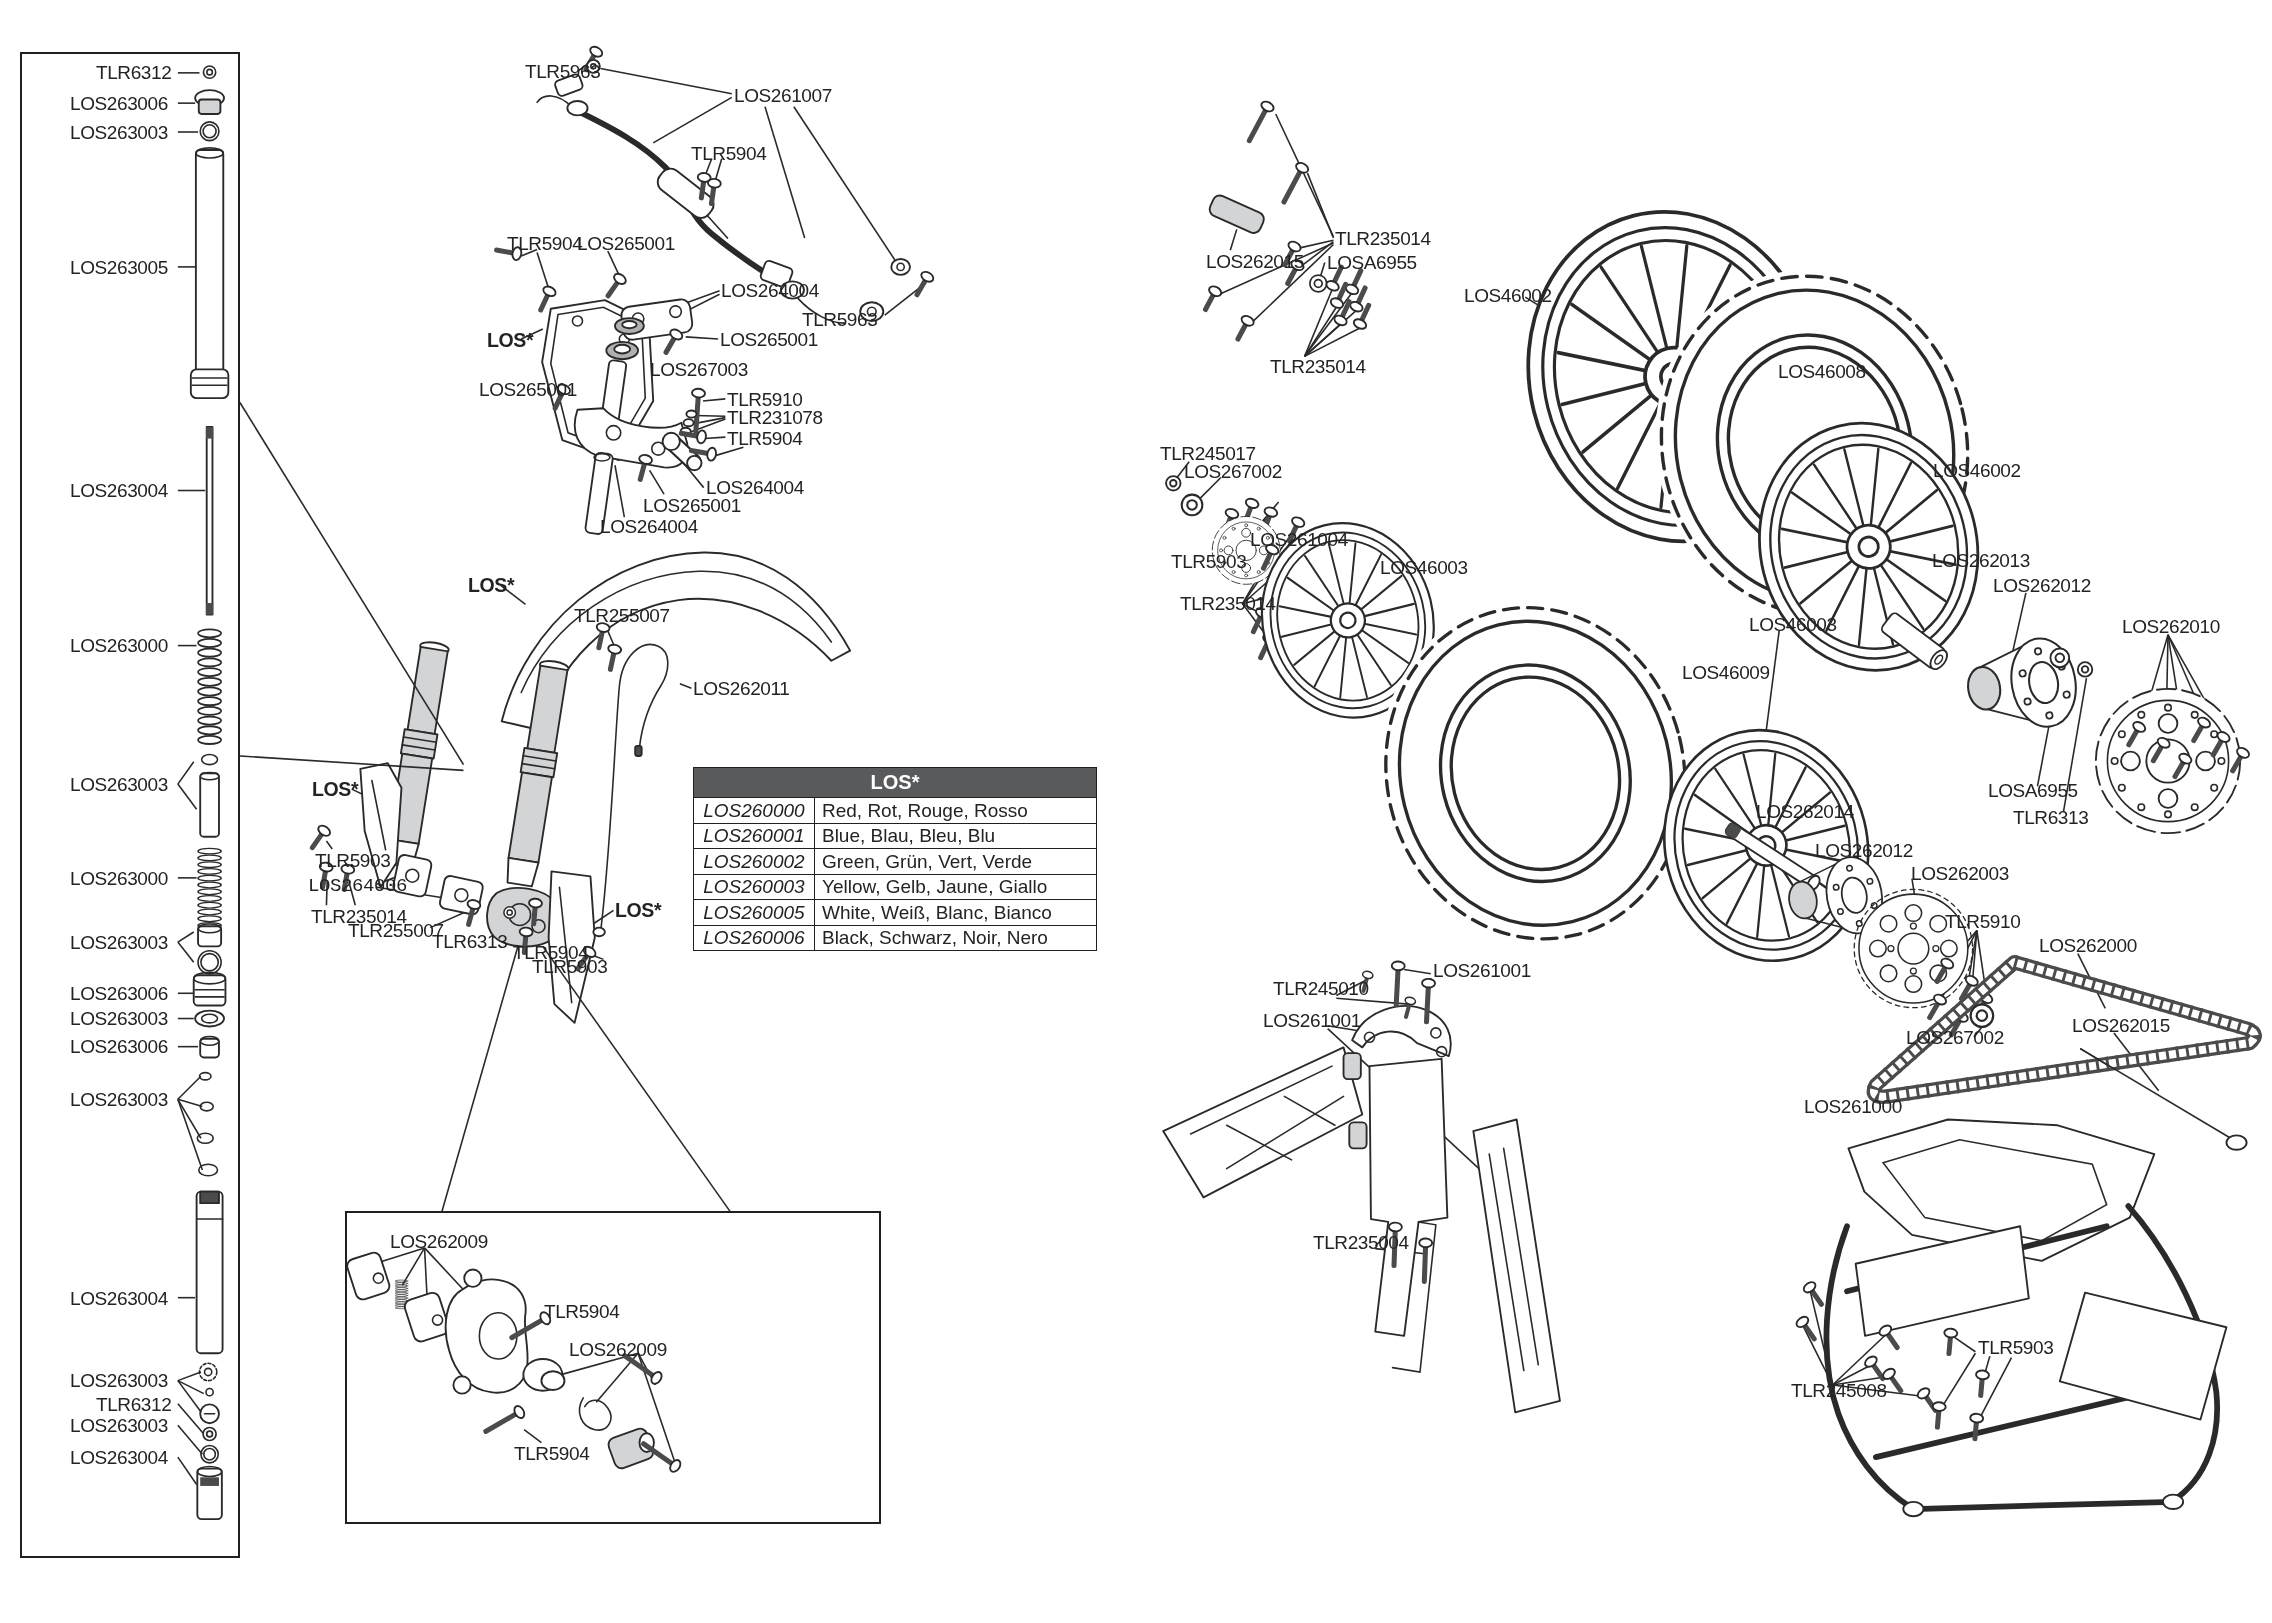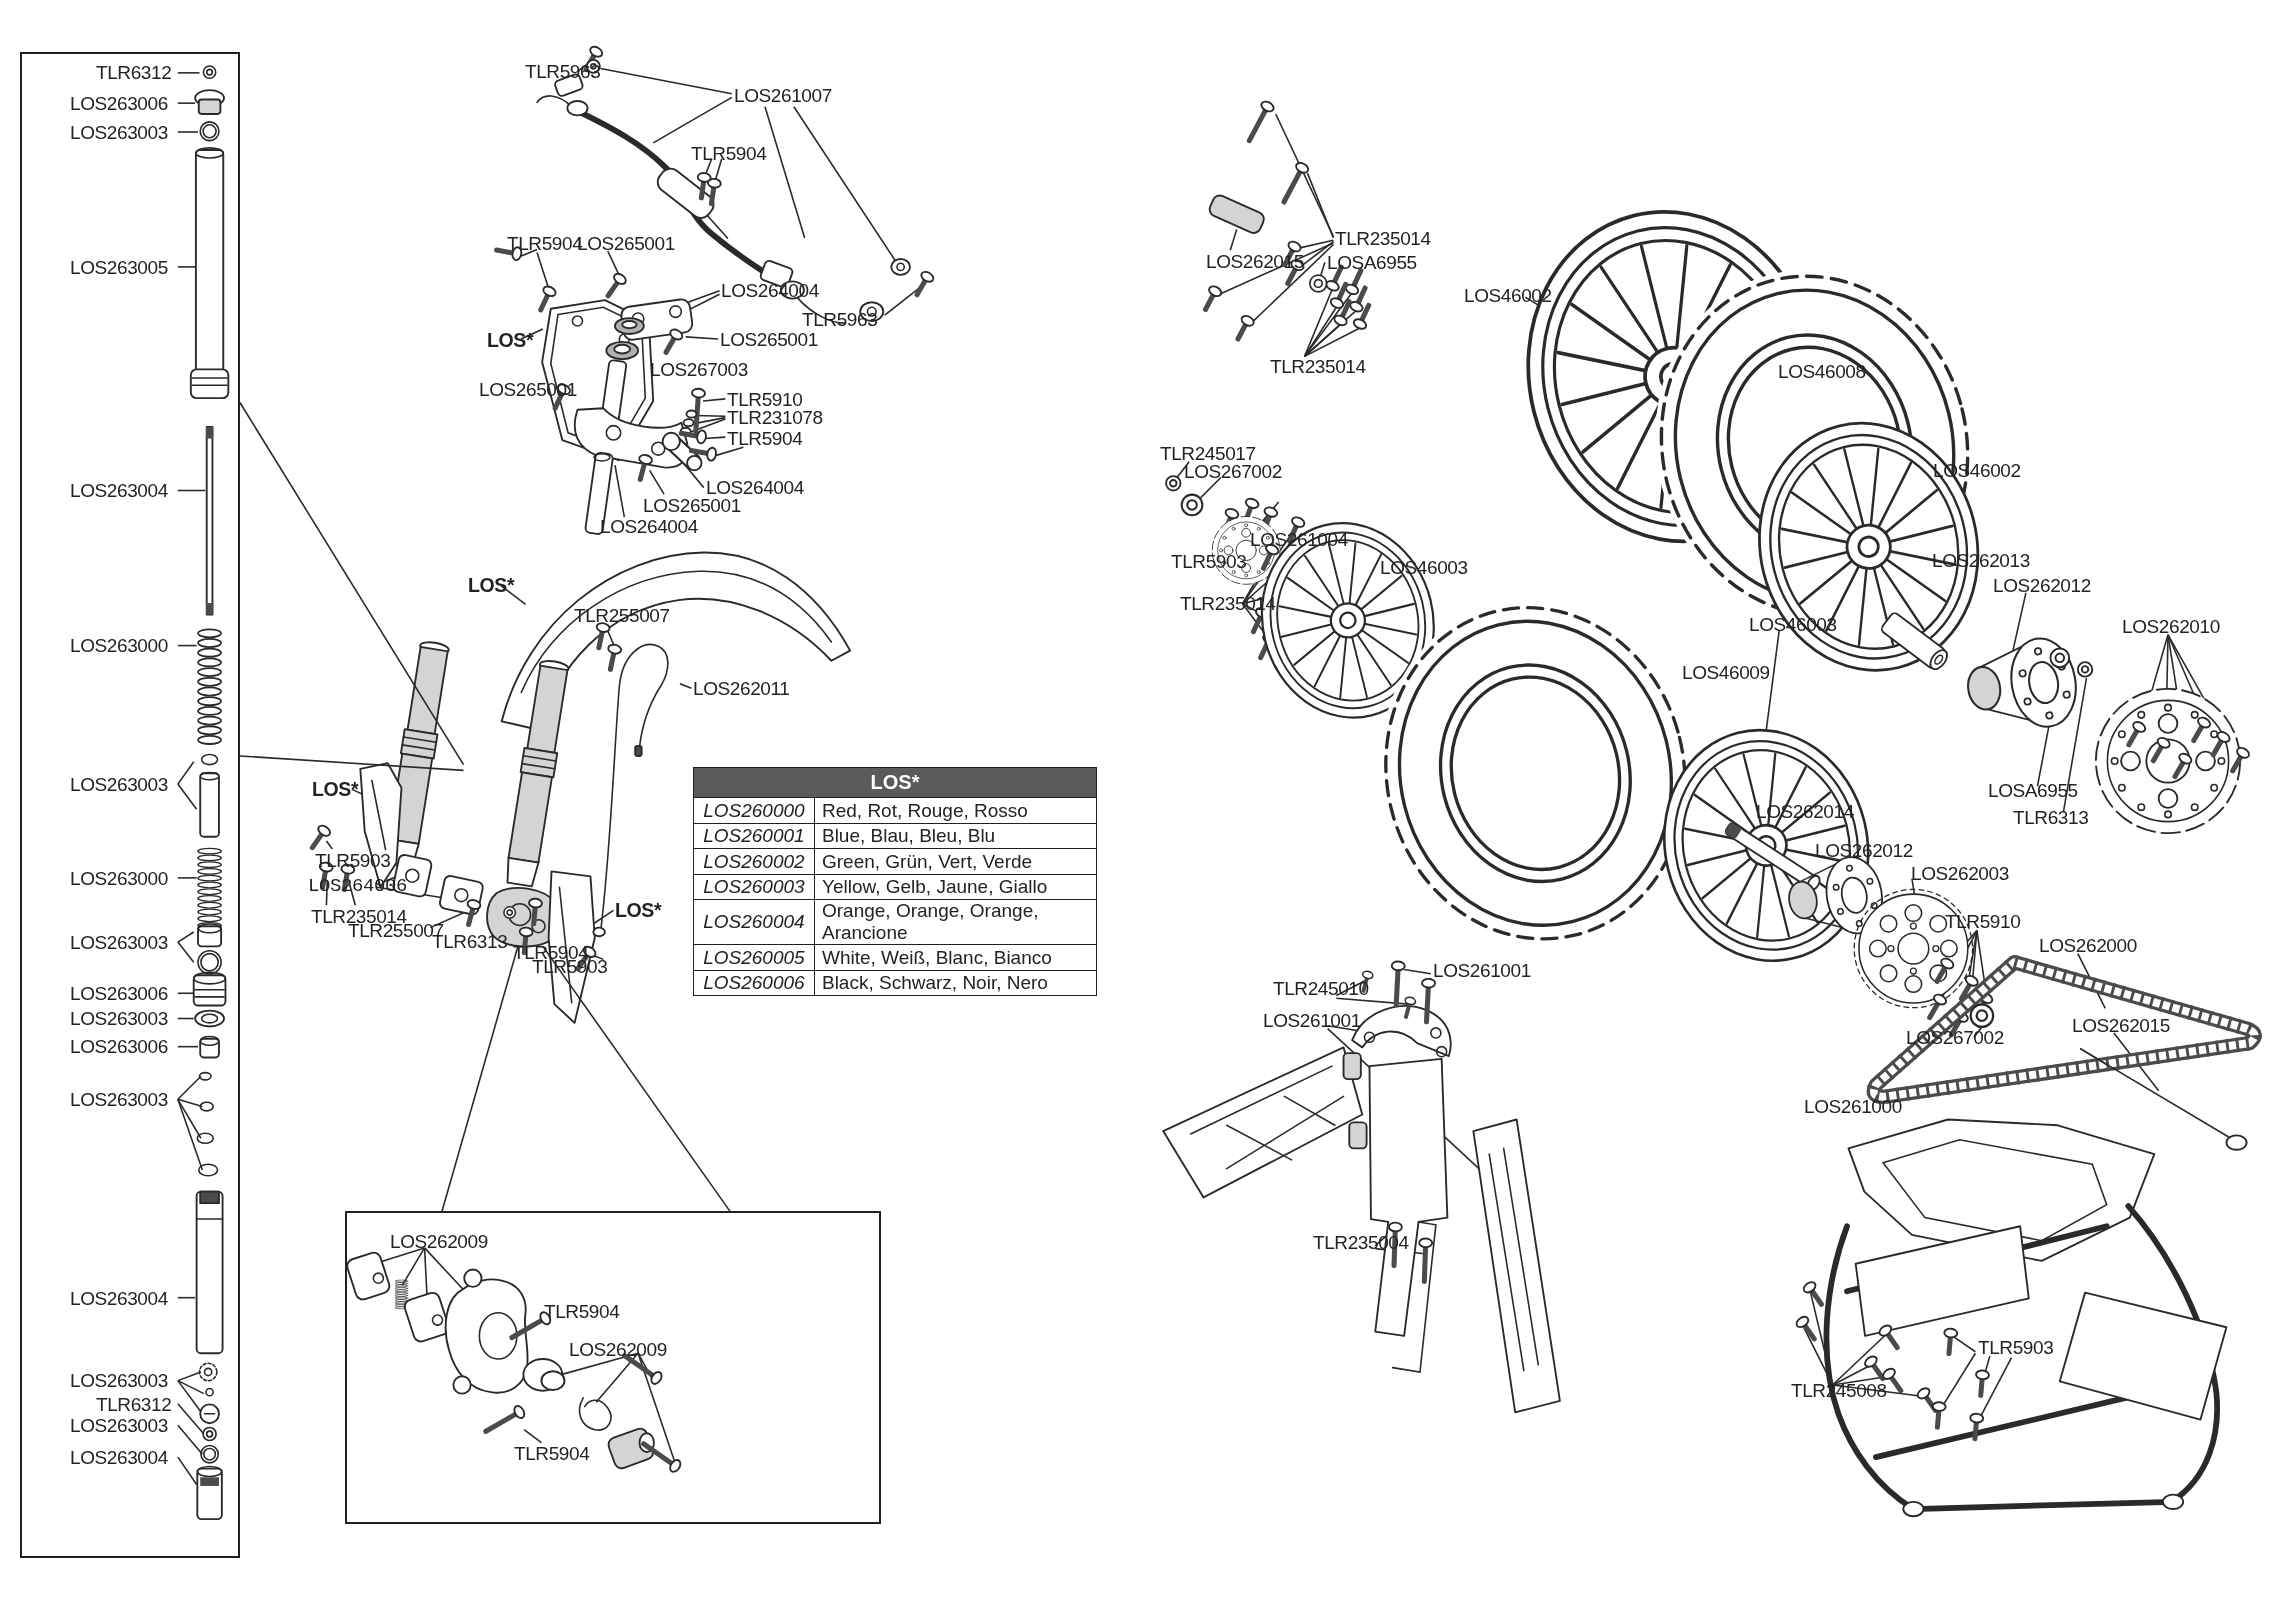--- a/index.html
+++ b/index.html
@@ -639,24 +639,20 @@
         <td class="p">LOS260001</td>
         <td>Blue, Blau, Bleu, Blu</td>
       </tr>
         <tr>
         <td class="p">LOS260002</td>
         <td>Green, Grün, Vert, Verde</td>
       </tr>
         <tr>
         <td class="p">LOS260003</td>
         <td>Yellow, Gelb, Jaune, Giallo</td>
-      </tr>
-        <tr>
-        <td class="p">LOS260004</td>
-        <td>Orange, Orange, Orange, Arancione</td>
       </tr>
         <tr>
         <td class="p">LOS260005</td>
         <td>White, Weiß, Blanc, Bianco</td>
       </tr>
         <tr>
         <td class="p">LOS260006</td>
         <td>Black, Schwarz, Noir, Nero</td>
       </tr>
   </tbody>

